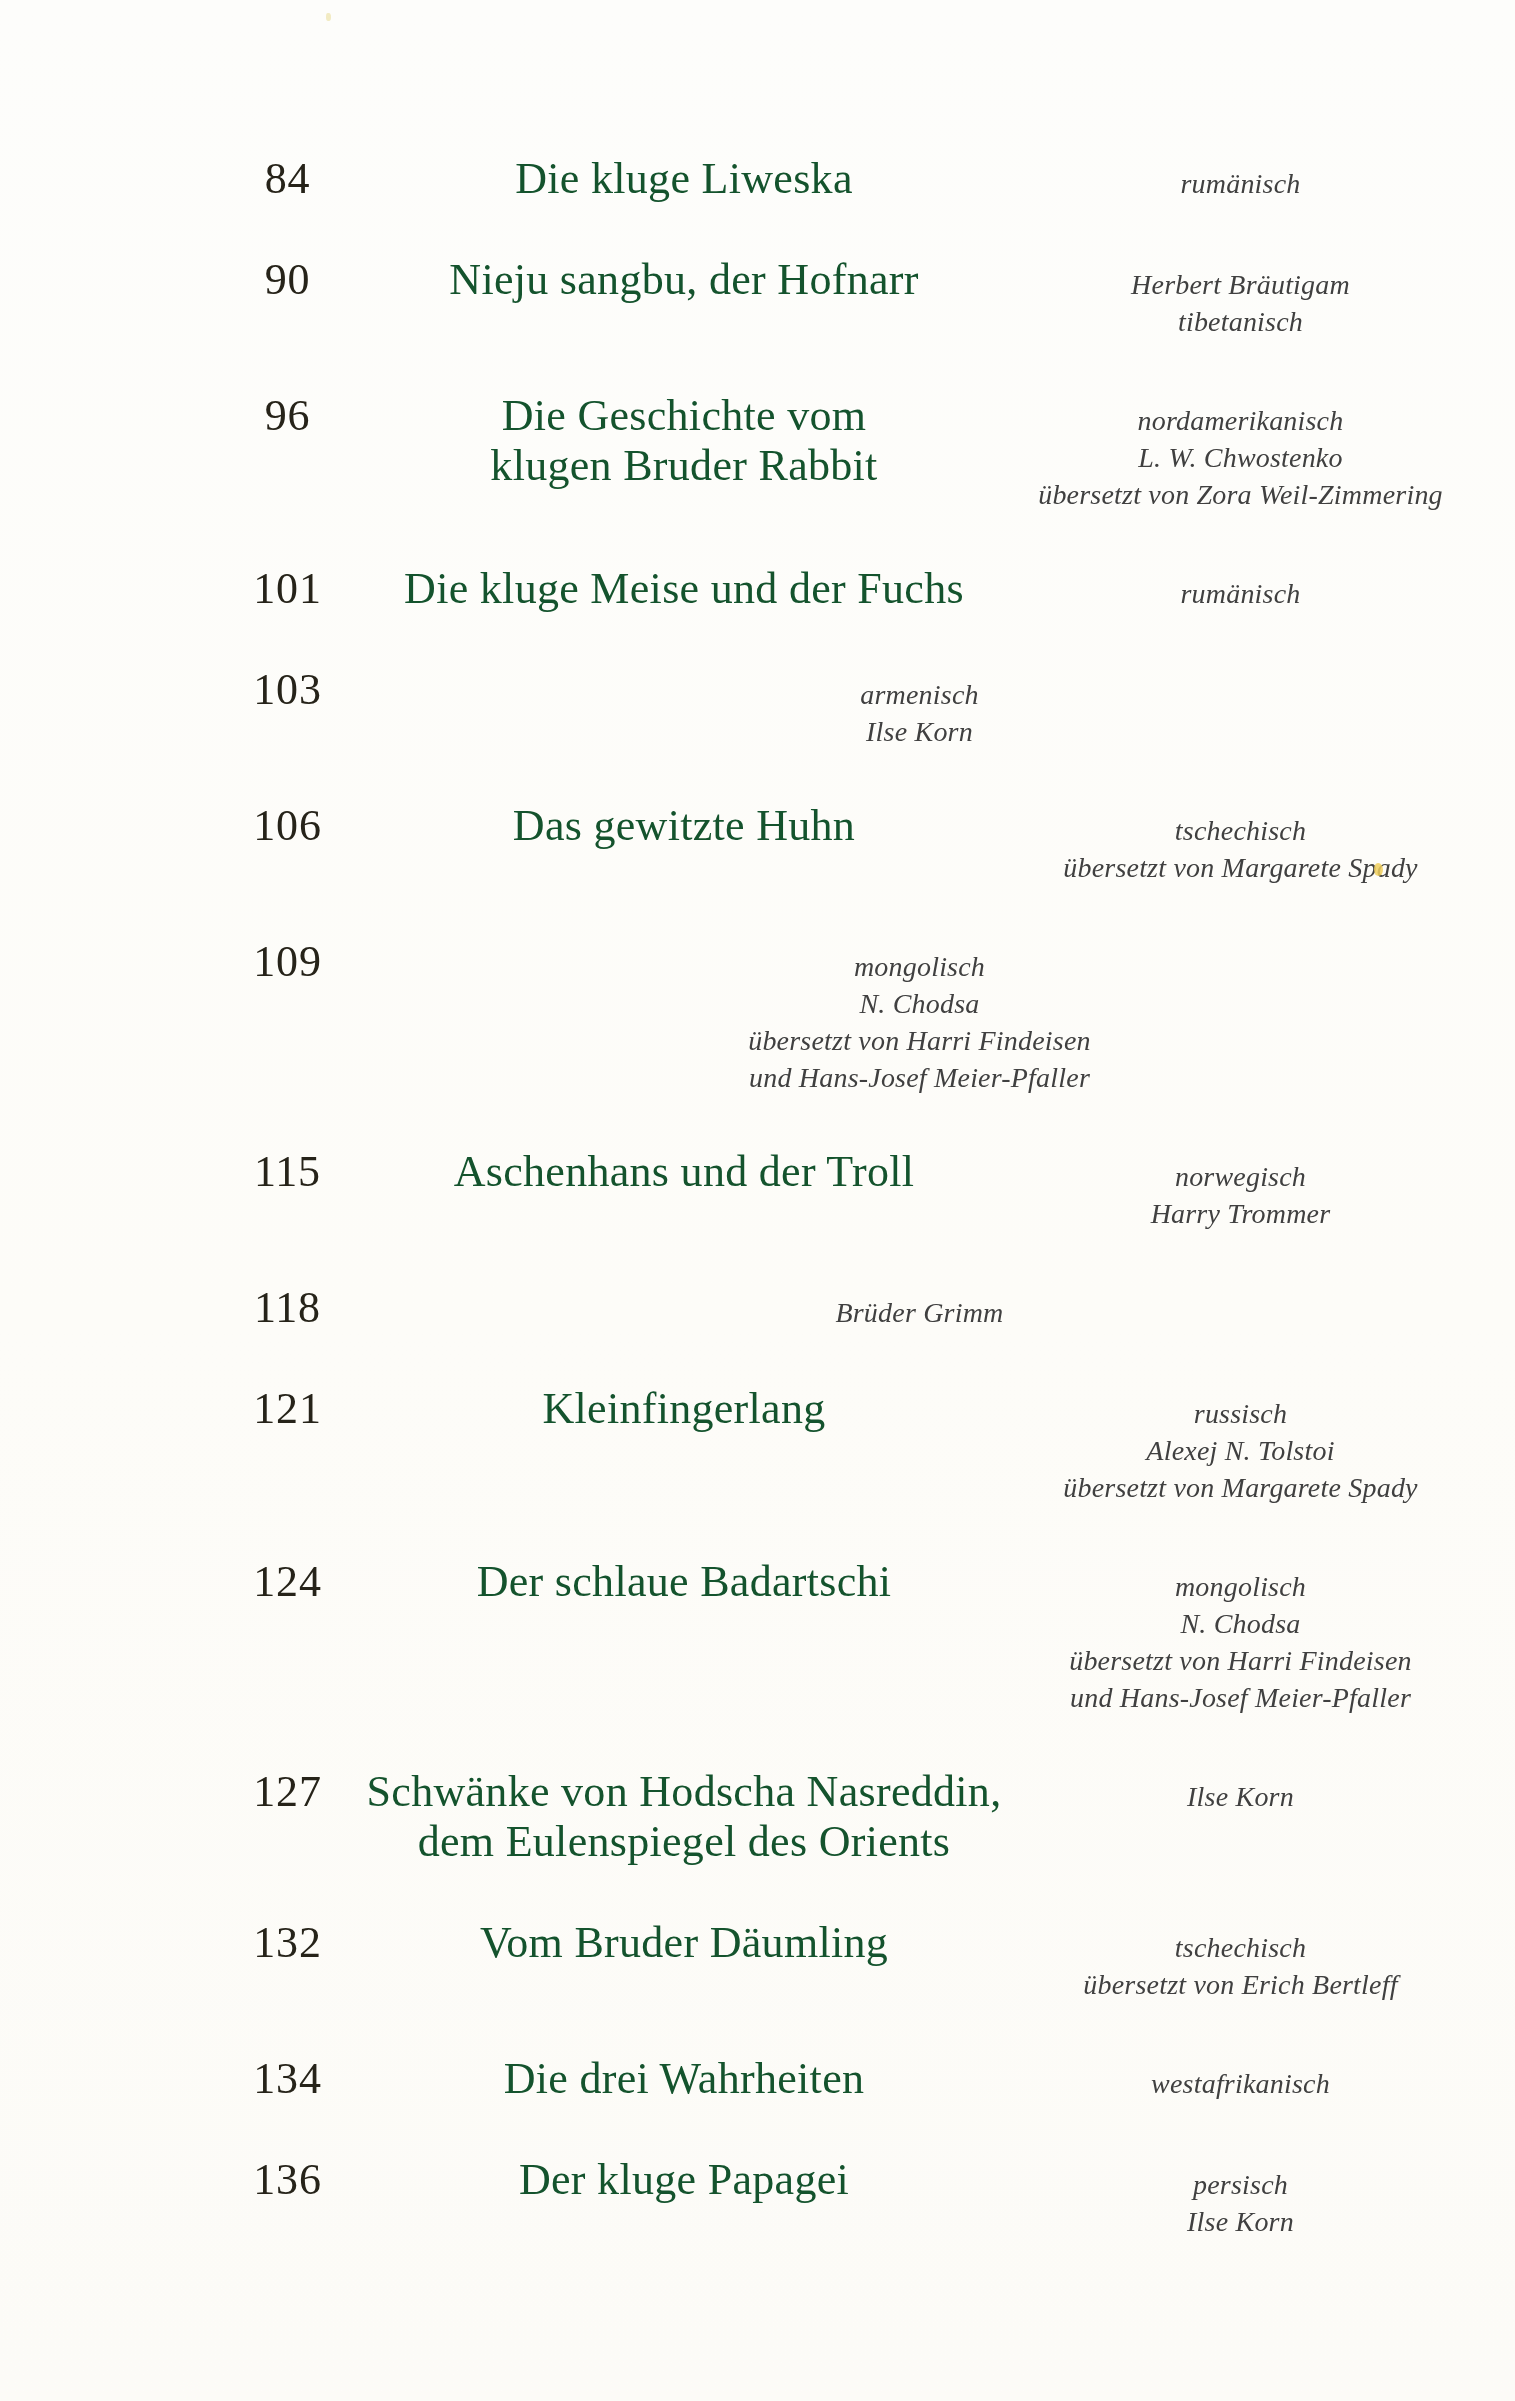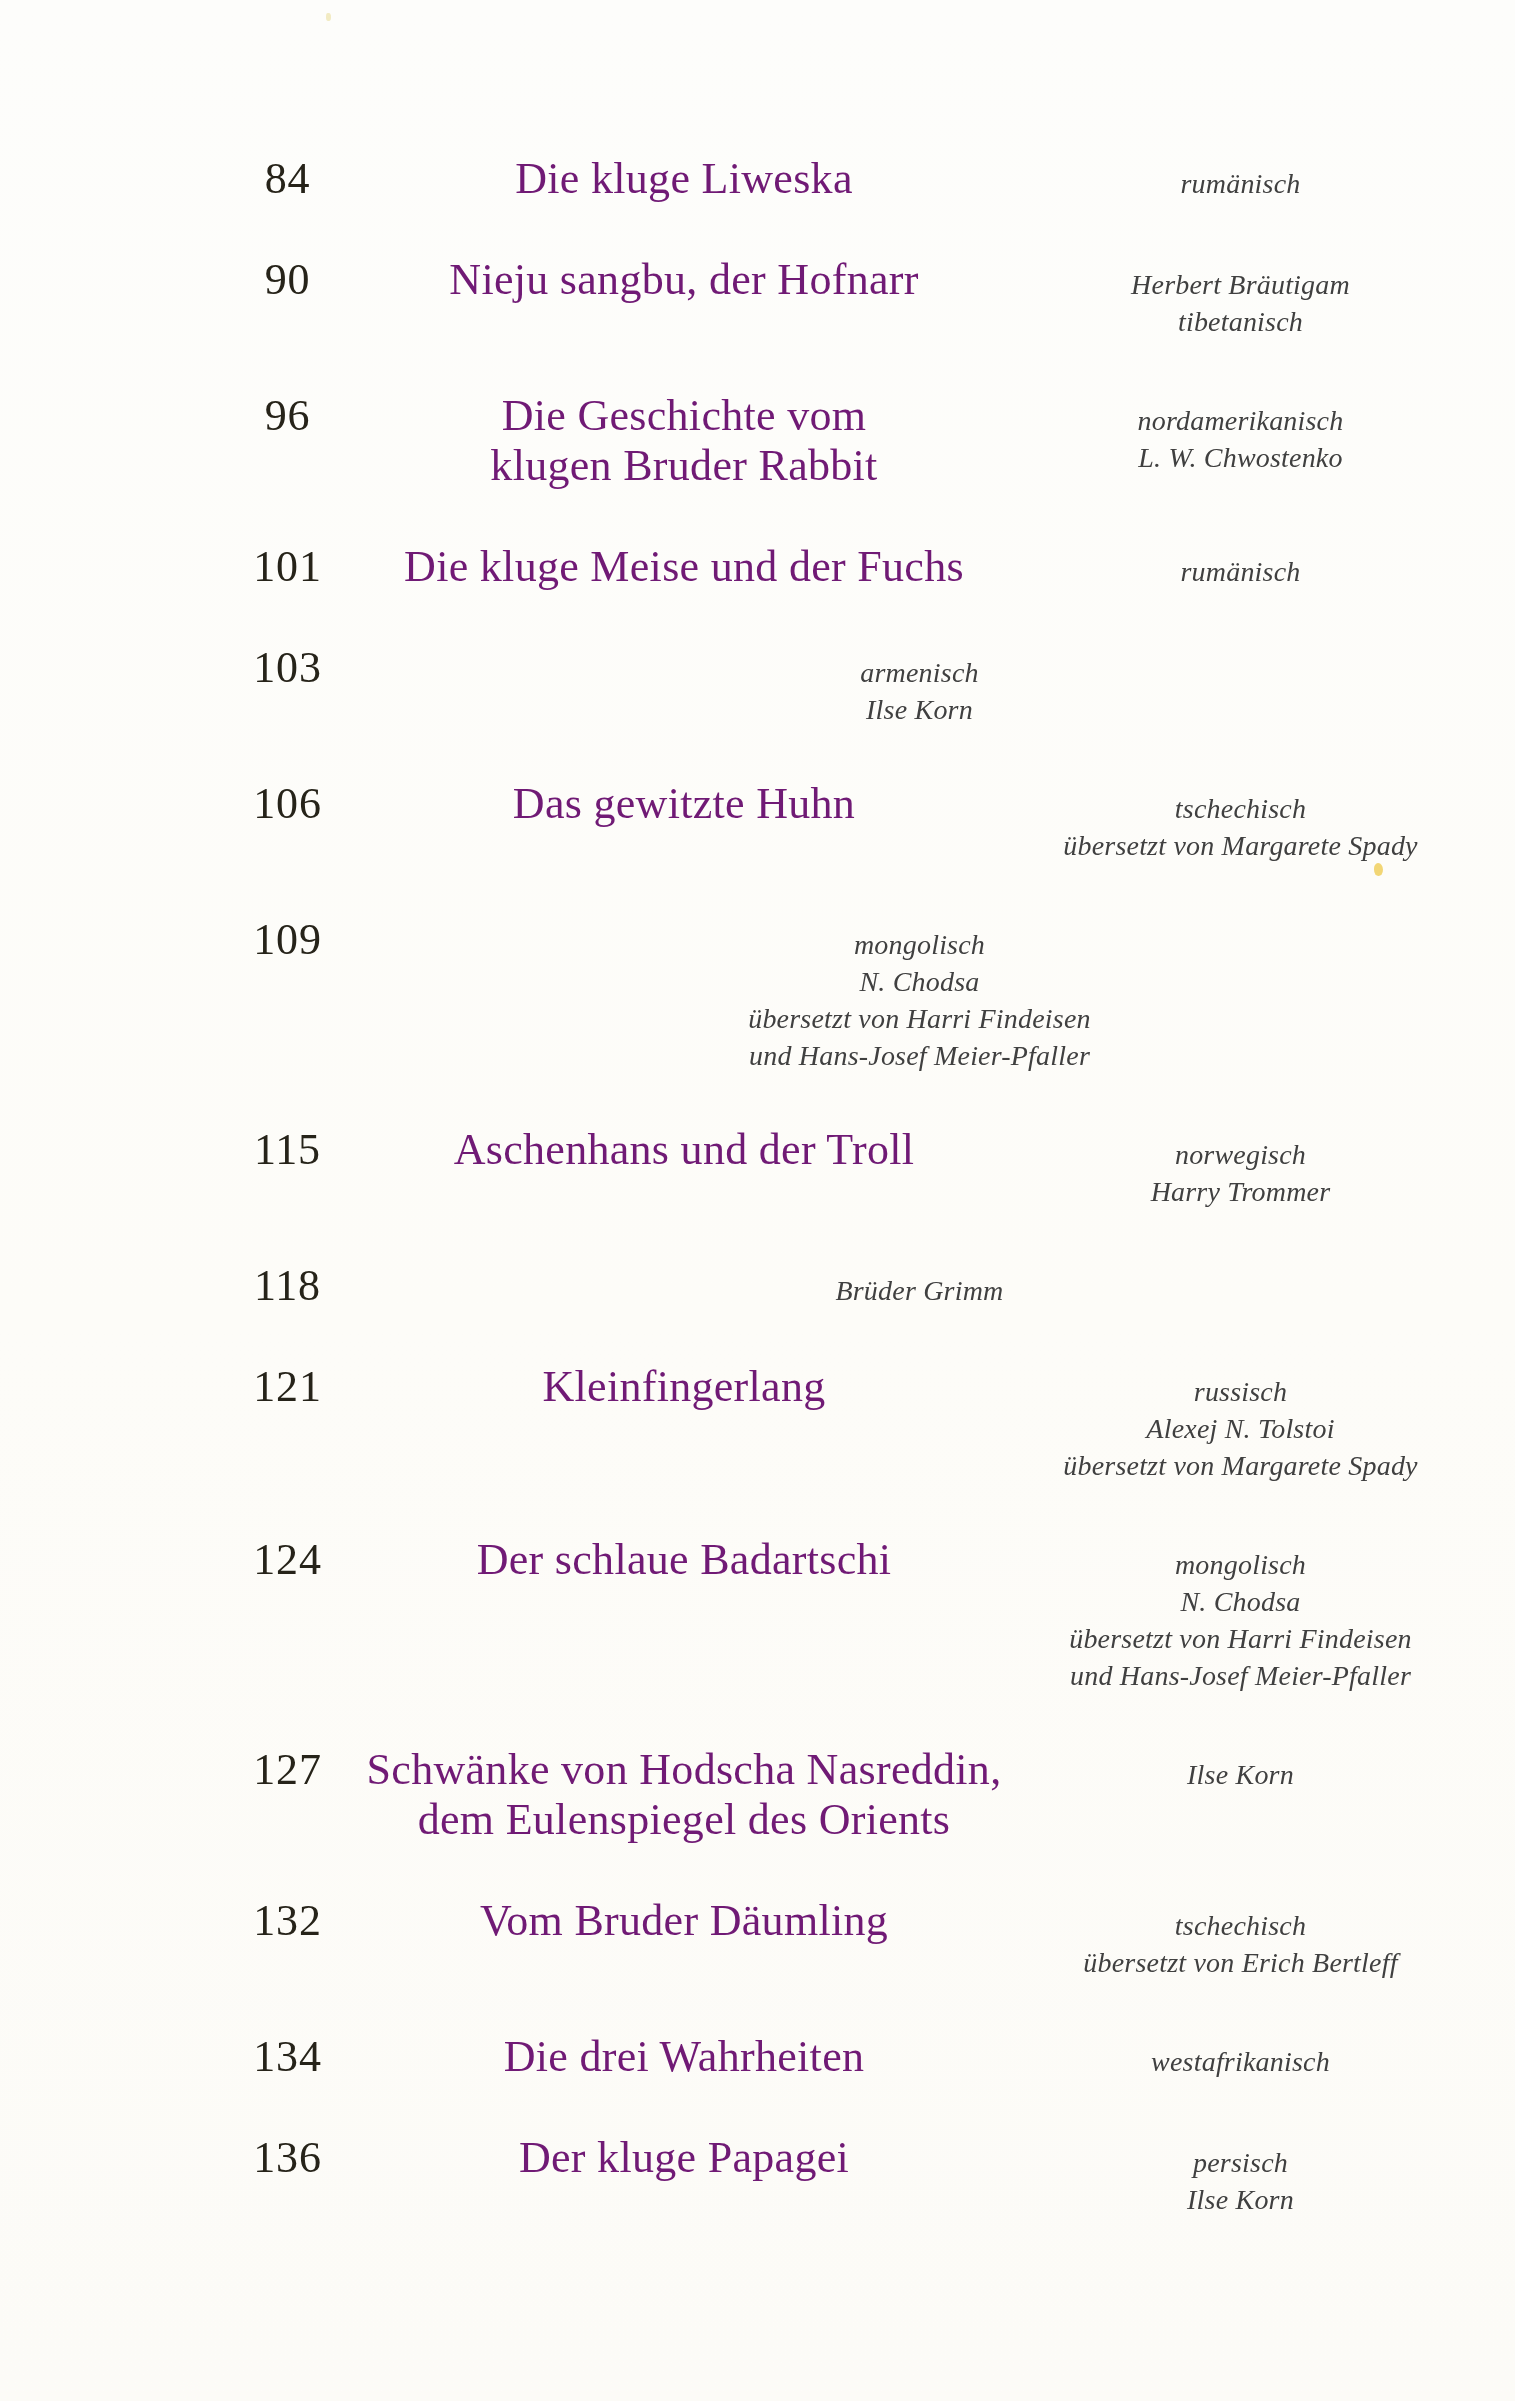--- a/index.html
+++ b/index.html
@@ -39,21 +39,21 @@
     line-height: 50px;
     letter-spacing: 0.8px;
     color: #262319;
   }
   .col-title {
     width: 642px;
     flex: 0 0 642px;
     font-size: 44px;
     line-height: 50px;
     letter-spacing: 0.3px;
-    color: #701a75;
+    color: #14532d;
   }
   .col-attr {
     flex: 1 1 auto;
     padding-top: 11px;
     font-size: 28px;
     line-height: 37px;
     font-style: italic;
     letter-spacing: 0.2px;
     color: #404040;
   }
@@ -92,20 +92,21 @@
 
   <div class="entry">
     <div class="col-num">96</div>
     <div class="col-title">
         <span class="title-line">Die Geschichte vom</span>
         <span class="title-line">klugen Bruder Rabbit</span>
       </div>
     <div class="col-attr">
         <span class="attr-line">nordamerikanisch</span>
         <span class="attr-line">L. W. Chwostenko</span>
+        <span class="attr-line">übersetzt von Zora Weil-Zimmering</span>
       </div>
   </div>
 
   <div class="entry">
     <div class="col-num">101</div>
     <div class="col-title">
         <span class="title-line">Die kluge Meise und der Fuchs</span>
       </div>
     <div class="col-attr">
         <span class="attr-line">rumänisch</span>

